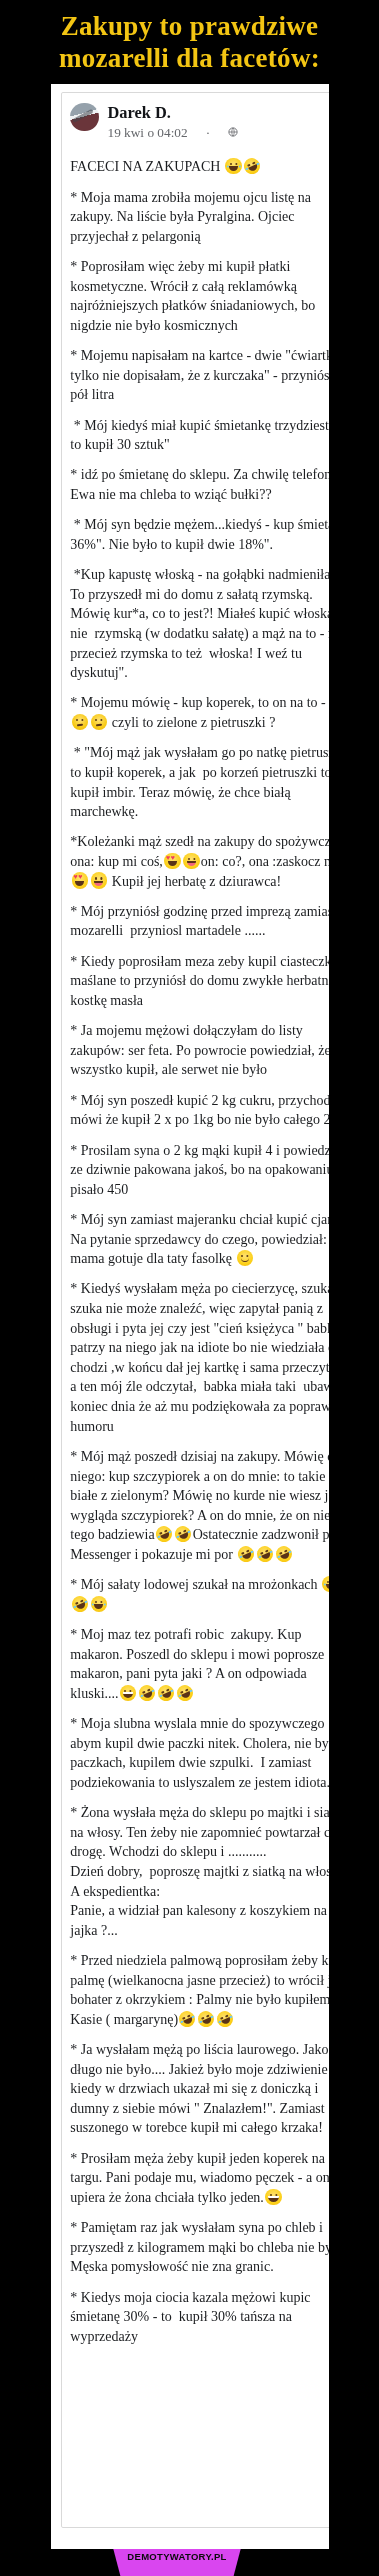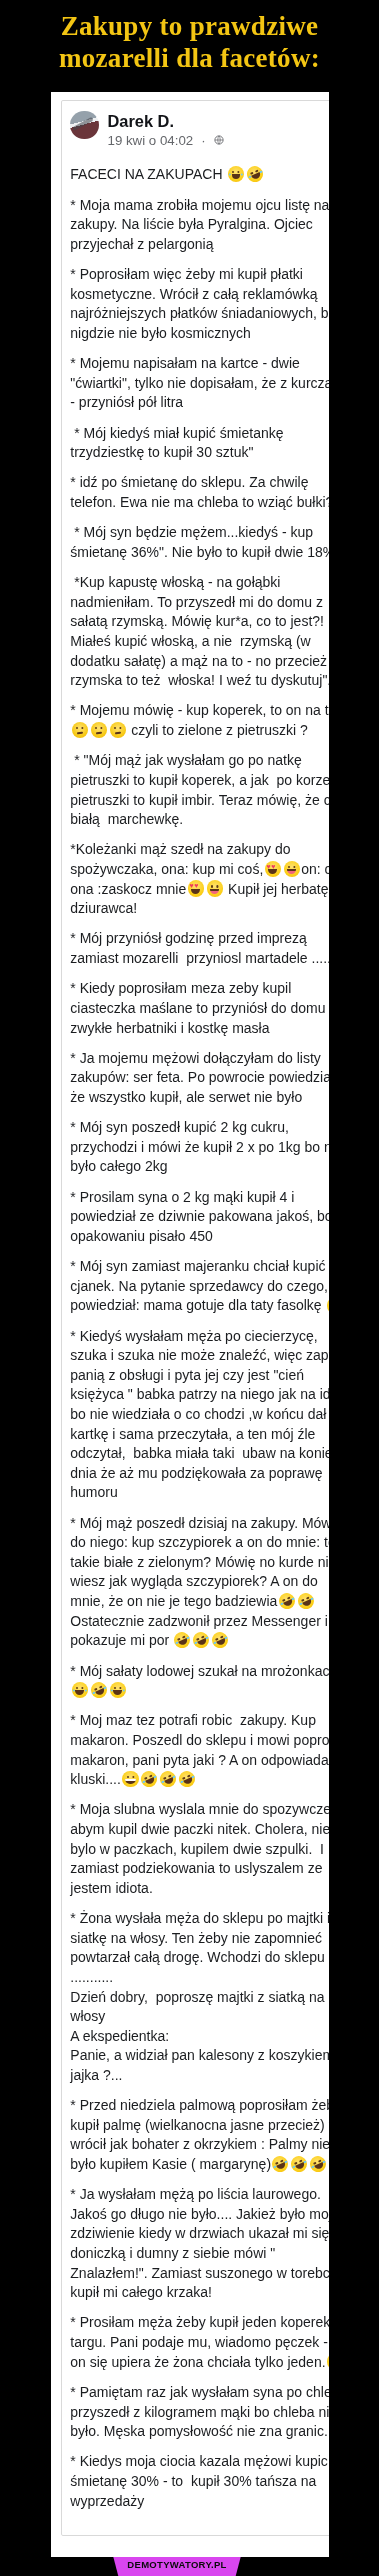--- a/index.html
+++ b/index.html
@@ -13,43 +13,43 @@
   
   .banner{padding-top:10px;text-align:center;}
   .banner div{
     font-family:"Liberation Serif",serif;
     font-weight:bold;font-size:27px;line-height:32px;
     color:var(--yellow);letter-spacing:0.3px;
   }
 
   
   .panel{
-    position:relative;margin:18px auto 0;width:278px;height:2465px;
-    background:#fff;overflow:hidden;
+    position:relative;margin:10px auto 0;width:278px;height:2465px;
+    background:#fff;overflow:hidden;font-family:Liberation Serif, serif;
   }
   .card{
     position:absolute;left:10px;top:7.6px;width:303px;height:2436px;
     background:#fff;border:0.6px solid #d9d9d9;border-radius:1.9px;
     box-sizing:border-box;padding:10px 8.8px 12.6px;overflow:hidden;
   }
 
   
   .hdr{position:relative;display:flex;align-items:flex-start;}
   .avatar{
     width:28.4px;height:28.4px;border-radius:50%;flex:0 0 28.4px;
     background:linear-gradient(165deg,#95a1ab 0 38%,#eef1f3 38% 48%,#6a353a 48% 100%);
     position:relative;overflow:hidden;
   }
   .avatar::after{
     content:"";position:absolute;left:1.3px;top:11.4px;width:21.5px;height:4.4px;
     background:#41444b;transform:rotate(-28deg);opacity:.55;border-radius:1.9px;
   }
   .hmeta{margin-left:8.8px;flex:1;}
   .author{font-size:16.4px;font-weight:bold;color:#121418;line-height:20px;}
-  .ts{display:flex;align-items:flex-start;gap:8px;color:var(--gray);font-size:13.3px;line-height:17px;margin-top:1.3px;}
+  .ts{display:flex;align-items:flex-start;gap:18px;color:var(--gray);font-size:13.3px;line-height:17px;margin-top:1.3px;}
   .addbtn{position:absolute;right:3.8px;top:1.3px;width:23px;height:23px;background:none;border:none;padding:0;cursor:pointer;}
 
   
   .body{margin-top:16.4px;color:var(--ink);font-size:14px;line-height:19.6px;}
   .para{margin:0 0 10.7px 0;white-space:pre-wrap;}
   .para + .para{margin-top:10.7px;}
 
   
   .em{
     display:inline-block;width:16.4px;height:16.4px;border-radius:50%;

